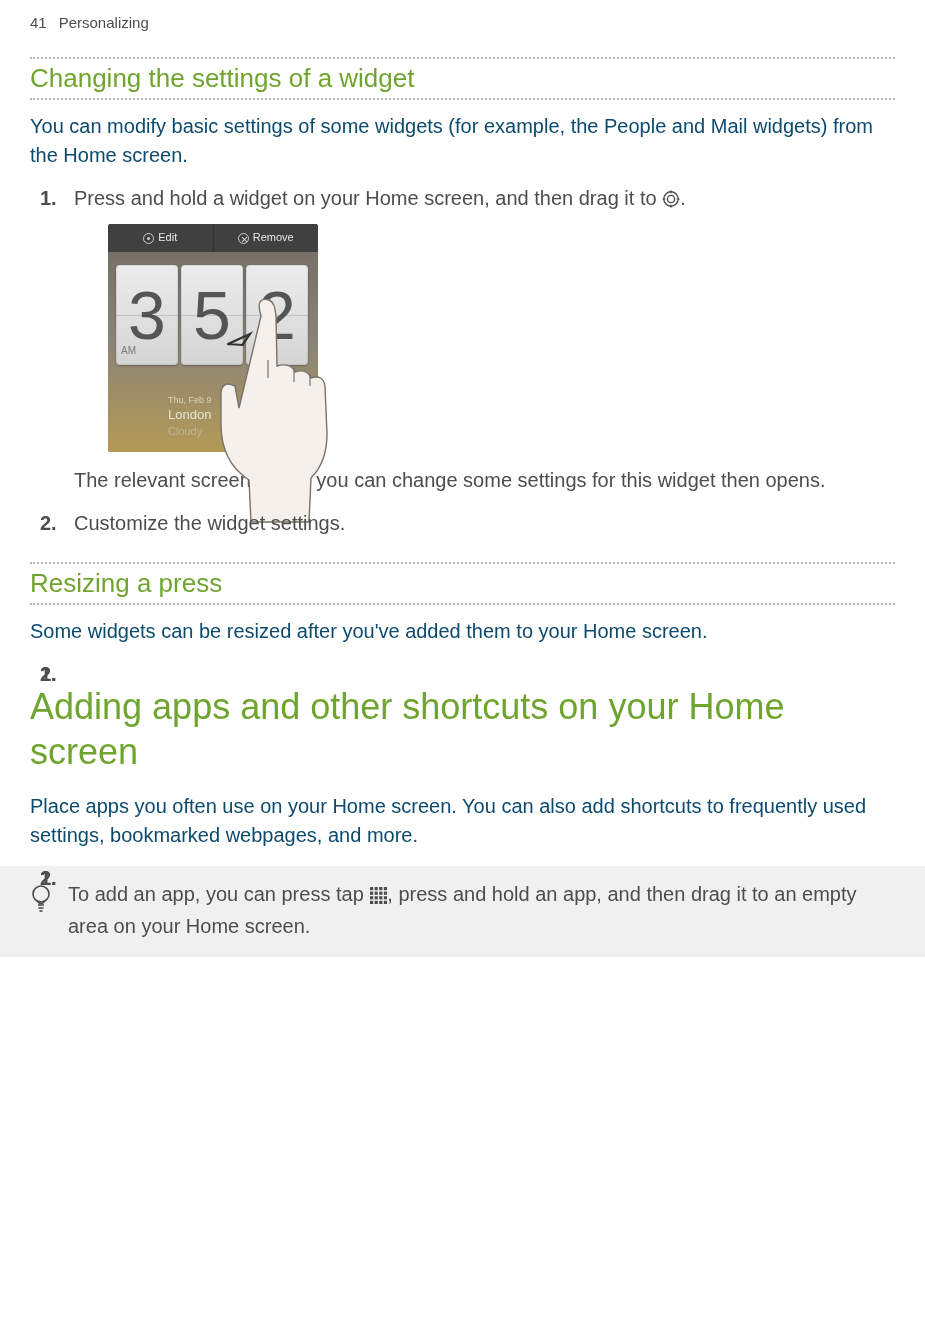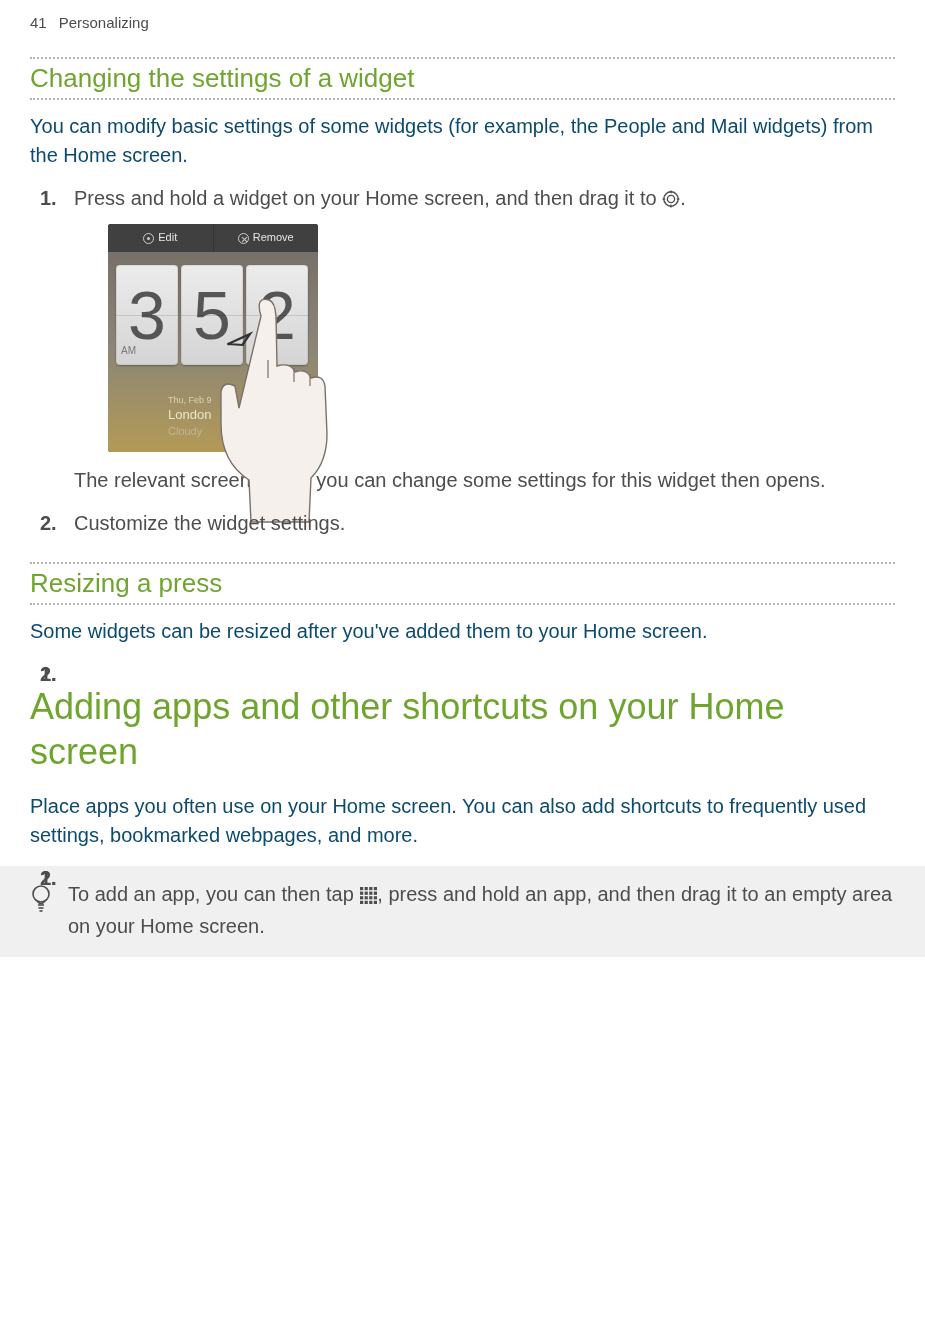--- a/index.html
+++ b/index.html
@@ -231,21 +231,21 @@
   <div class="tip-icon-col">
     <svg width="22" height="28" viewBox="0 0 22 28">
       <circle cx="11" cy="10" r="8" fill="none" stroke="#4d4d4d" stroke-width="1.6"></circle>
       <path d="M7 17 q4 5 8 0" fill="none" stroke="#4d4d4d" stroke-width="1.6"></path>
       <line x1="8" y1="21" x2="14" y2="21" stroke="#4d4d4d" stroke-width="1.6"></line>
       <line x1="8.5" y1="24" x2="13.5" y2="24" stroke="#4d4d4d" stroke-width="1.6"></line>
       <line x1="9.5" y1="27" x2="12.5" y2="27" stroke="#4d4d4d" stroke-width="1.6"></line>
     </svg>
   </div>
   <div class="tip-text">
-    <span>To add an app, you can then tap </span><span class="grid-icon-inline">
+    <span>To add an app, you can press tap </span><span class="grid-icon-inline">
       <svg width="18" height="18" viewBox="0 0 18 18">
         <g fill="#4d4d4d">
           <rect x="1" y="1" width="3.2" height="3.2"></rect>
             <rect x="5.6" y="1" width="3.2" height="3.2"></rect>
             <rect x="10.2" y="1" width="3.2" height="3.2"></rect>
             <rect x="14.8" y="1" width="3.2" height="3.2"></rect>
           <rect x="1" y="5.6" width="3.2" height="3.2"></rect>
             <rect x="5.6" y="5.6" width="3.2" height="3.2"></rect>
             <rect x="10.2" y="5.6" width="3.2" height="3.2"></rect>
             <rect x="14.8" y="5.6" width="3.2" height="3.2"></rect>

